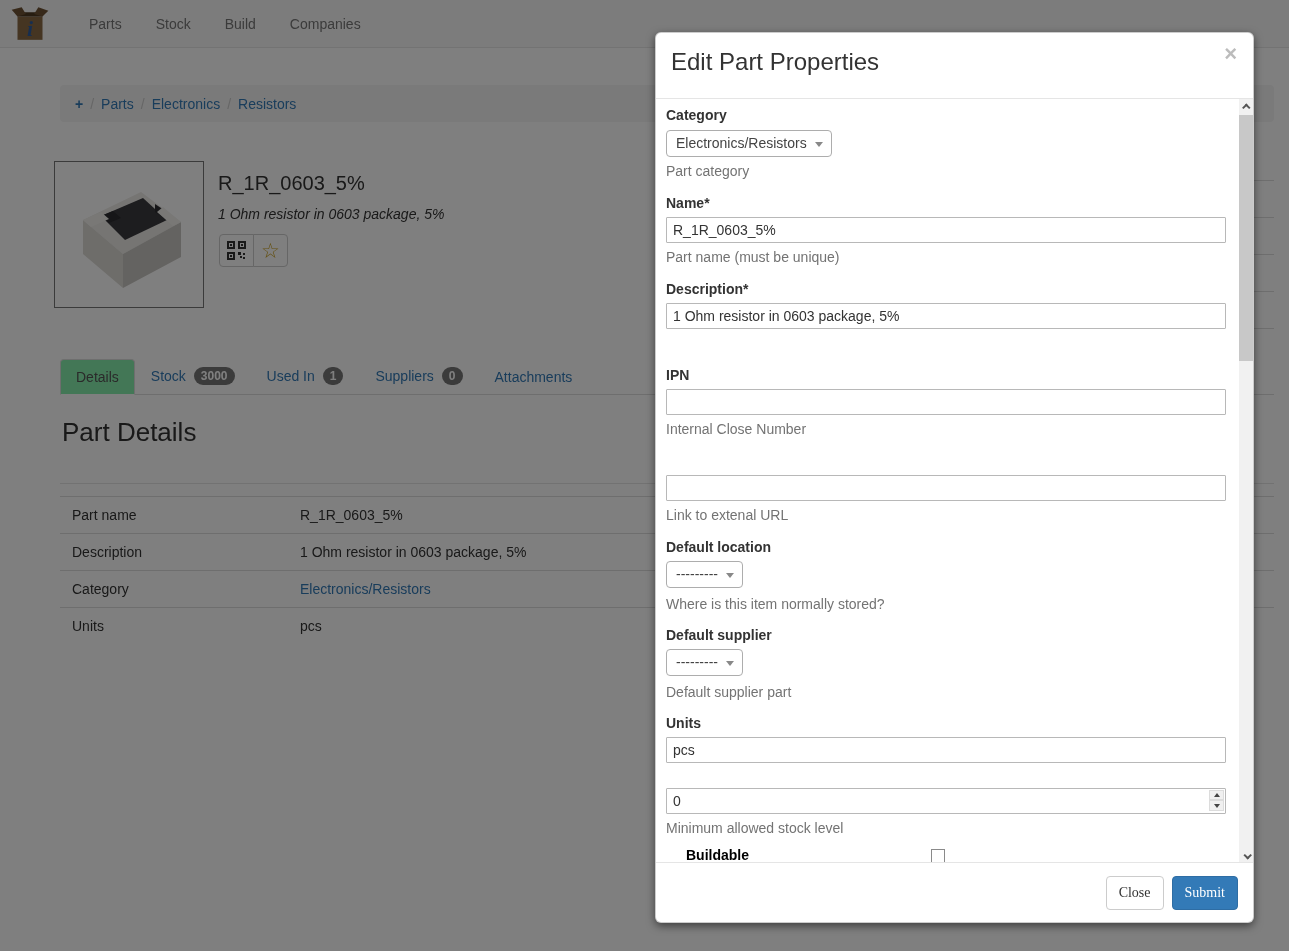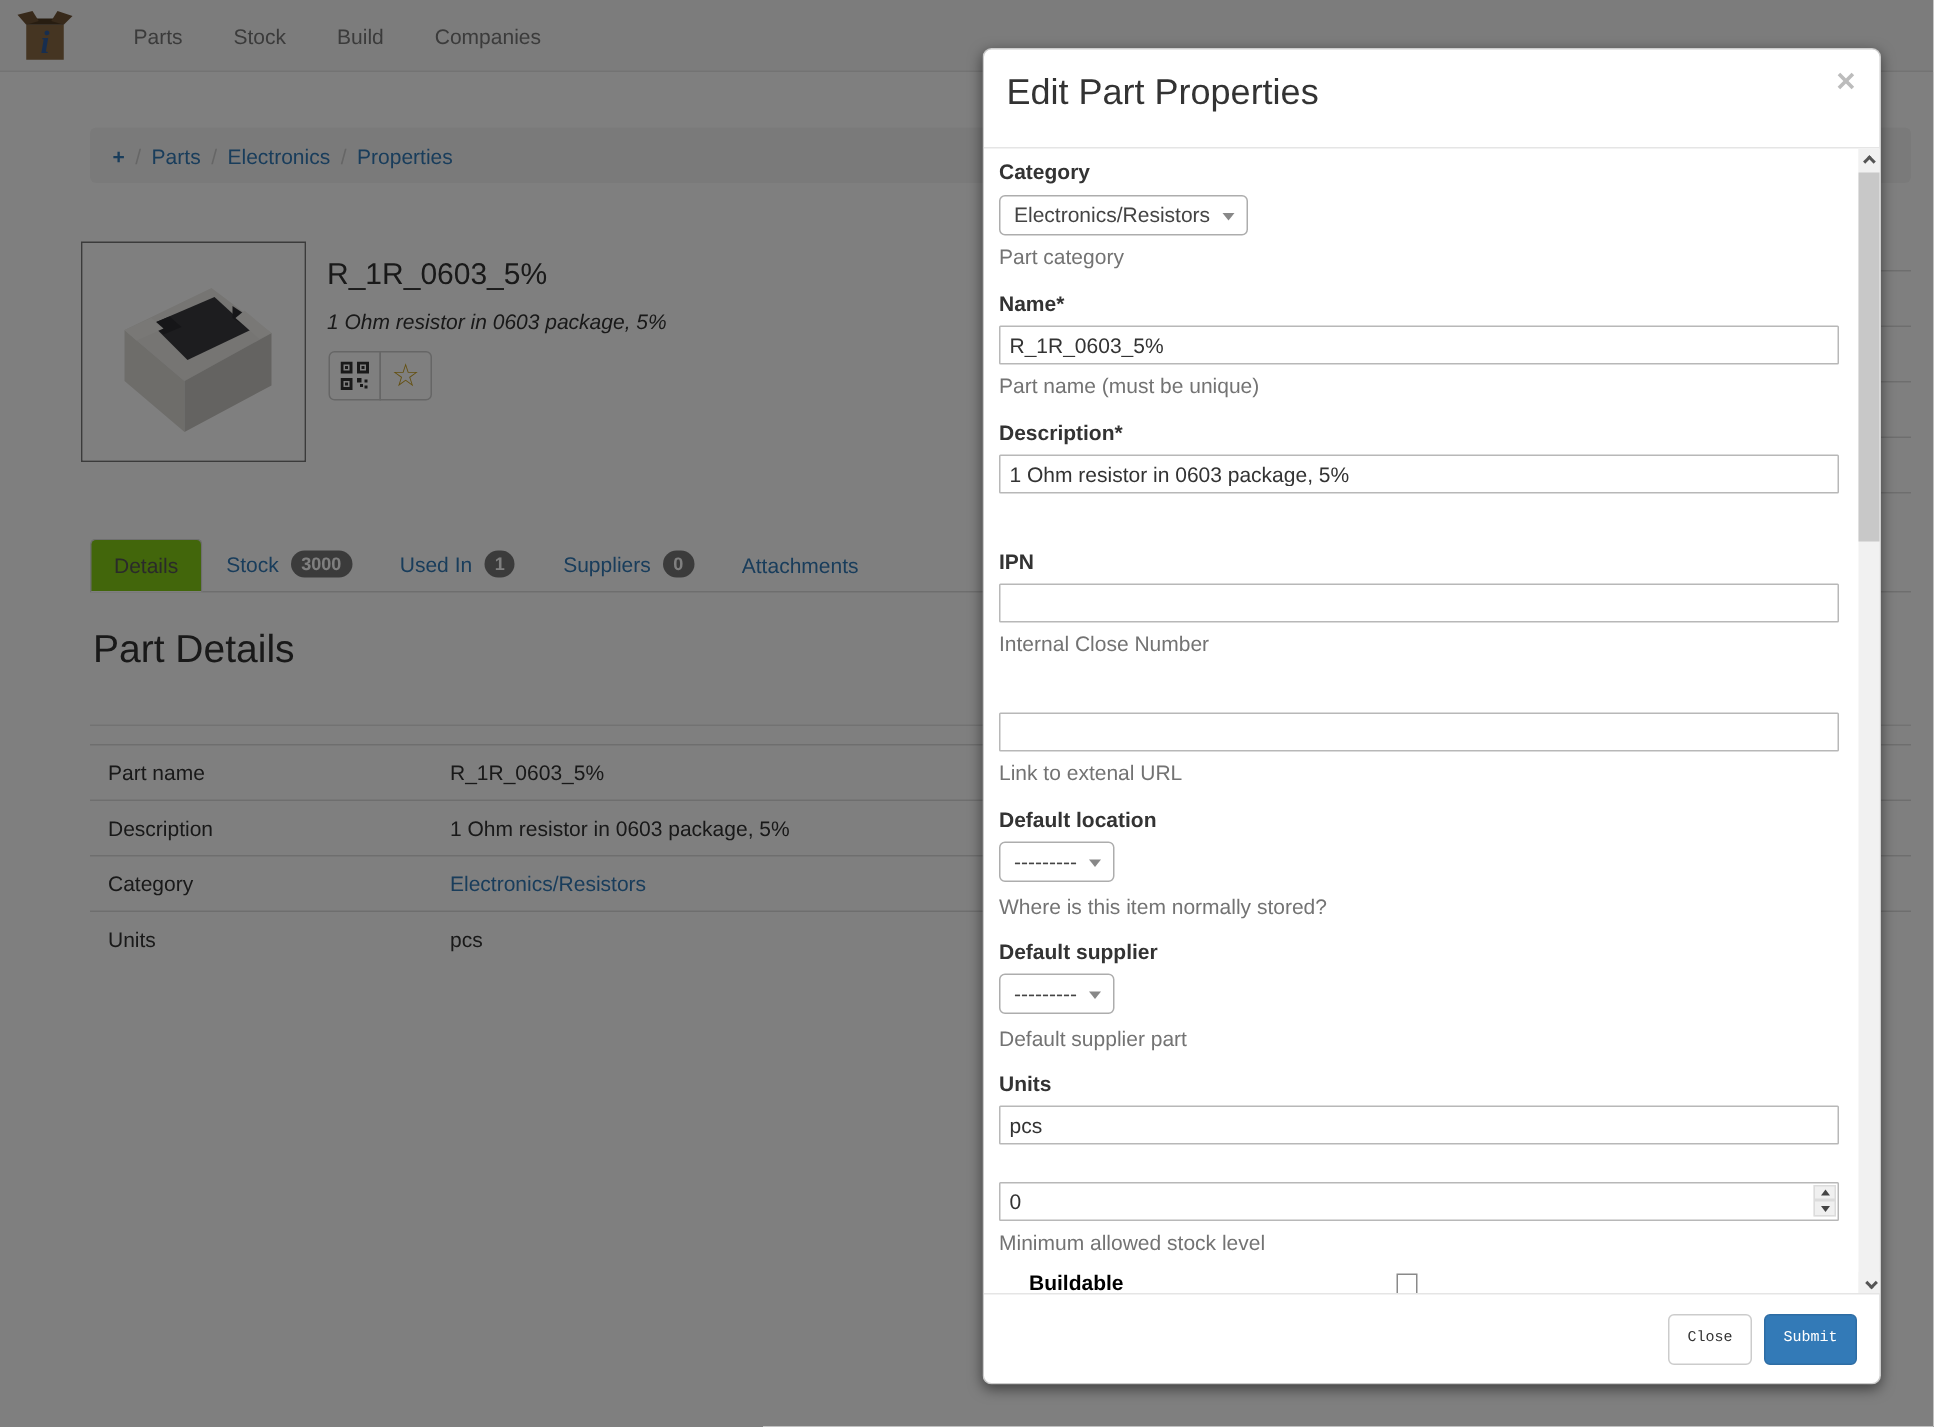--- a/index.html
+++ b/index.html
@@ -35,21 +35,21 @@
 
   
   .right-table { position:absolute; left:660px; top:180px; width:614px; }
   .right-table .rrow { height:37px; border-top:1px solid #ddd; }
 
   
   .tabs { position:absolute; left:60px; top:359px; width:1214px; height:36px;
           border-bottom:1px solid #ddd; display:flex; align-items:flex-end; font-size:14px; }
   .tab { padding:9px 15px; color:#337ab7; cursor:pointer; display:flex; align-items:center;
          margin-bottom:-1px; border:1px solid transparent; }
-  .tab.active { background:#84cc16; color:#555; border-color:#ddd; border-bottom-color:#fff;
+  .tab.active { background:#86efac; color:#555; border-color:#ddd; border-bottom-color:#fff;
                 border-radius:4px 4px 0 0; cursor:default;align-items:center; }
   .badge { background:#777; color:#fff; font-size:12px; font-weight:bold; border-radius:10px;
            padding:3px 7px; margin-left:8px; line-height:1; }
 
   .section-heading { position:absolute; left:62px; top:417px; font-size:26px; color:#333; }
   .rule { position:absolute; left:60px; top:483px; width:1214px; border-top:1px solid #e5e5e5; }
 
   
   .details-table { position:absolute; left:60px; top:496px; width:1214px; font-size:14px; color:#333; }
   .drow { display:flex; height:37px; align-items:center; border-top:1px solid #ddd; }
@@ -95,21 +95,21 @@
              display:flex; align-items:center; justify-content:center; cursor:pointer; }
   .msb-btn.up { top:0; } .msb-btn.down { bottom:0; }
   .chev-up { width:6px; height:6px; border-left:2px solid #555; border-top:2px solid #555;
              transform:rotate(45deg) translateY(1px); }
   .chev-down { width:6px; height:6px; border-left:2px solid #555; border-top:2px solid #555;
                transform:rotate(225deg) translateY(1px); }
   .msb-thumb { position:absolute; left:0; top:16px; width:15px; height:246px; background:#c8c8c8; cursor:pointer; }
 
   .modal-footer { height:60px; border-top:1px solid #e5e5e5; display:flex; justify-content:flex-end;
                   align-items:center; padding:0 15px; gap:8px; }
-  .btn { height:34px; border-radius:4px; font-size:10px; padding:6px 12px; cursor:pointer; font-family:Liberation Mono, monospace; }
+  .btn { height:34px; border-radius:4px; font-size:14px; padding:6px 12px; cursor:pointer; font-family:Liberation Serif, serif; }
   .btn-default { background:#fff; border:1px solid #ccc; color:#333; }
   .btn-primary { background:#337ab7; border:1px solid #2e6da4; color:#fff; }
 </style>
 </head>
 <body>
 
 <div class="page">
 
   <div class="navbar">
     <div class="brand">
@@ -129,21 +129,21 @@
     </div>
   </div>
 
   <div class="breadcrumb">
     <span class="crumb-plus link">+</span>
     <span class="crumb-sep">/</span>
     <span class="crumb-link">Parts</span>
     <span class="crumb-sep">/</span>
     <span class="crumb-link">Electronics</span>
     <span class="crumb-sep">/</span>
-    <span class="crumb-link">Properties</span>
+    <span class="crumb-link">Resistors</span>
   </div>
 
   <div class="part-thumb">
     <svg width="148" height="145" viewBox="0 0 148 145">
       <rect x="0" y="0" width="148" height="145" fill="#ffffff"></rect>
       <polygon points="28,58 86,30 126,60 68,92" fill="#eceae6"></polygon>
       <polygon points="28,58 68,92 68,126 28,92" fill="#dcdad5"></polygon>
       <polygon points="68,92 126,60 126,95 68,126" fill="#c9c7c2"></polygon>
       <polygon points="46,54 88,36 112,58 70,78" fill="#3a3a3e"></polygon>
       <polygon points="46,54 58,49 66,56 54,61" fill="#2c2c30"></polygon>

